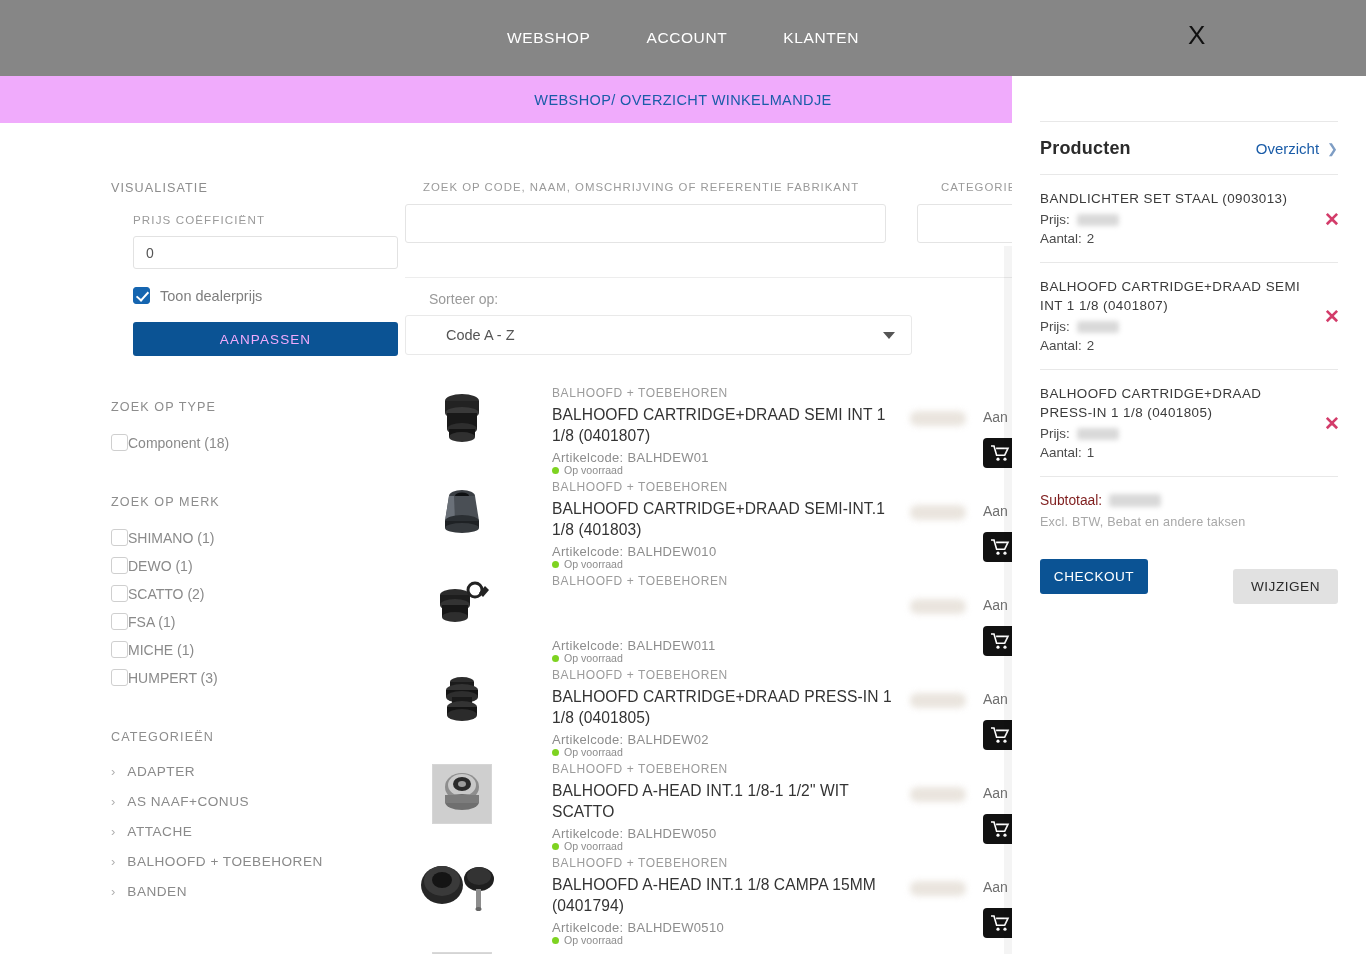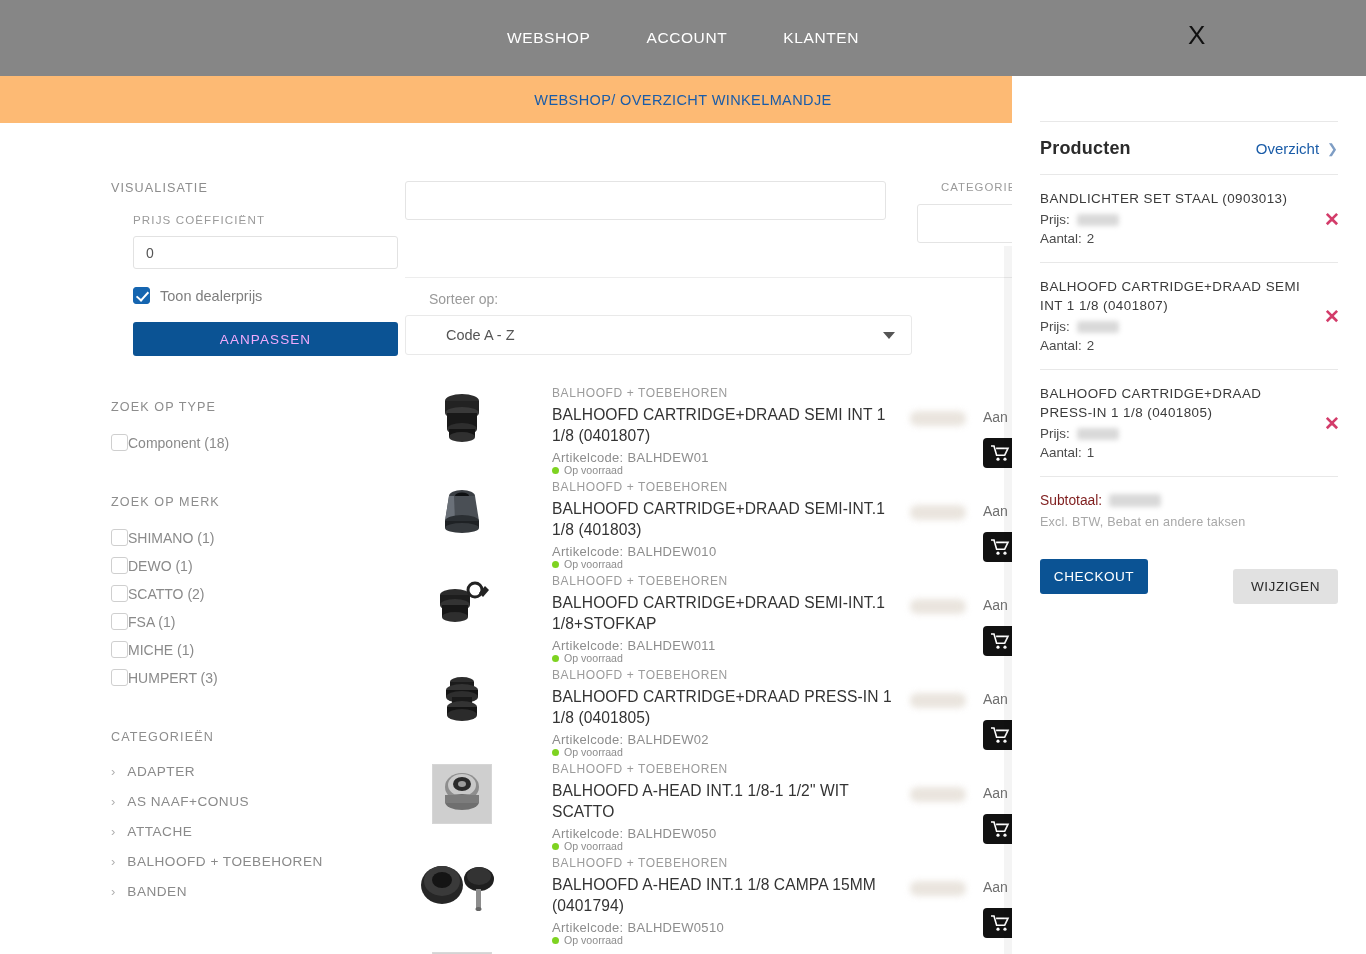--- a/index.html
+++ b/index.html
@@ -26,21 +26,21 @@
   }
   .close-x{
     position:absolute; left:1188px; top:22px;
     color:#111; font-size:26px; line-height:26px; font-weight:400;
     cursor:pointer; font-family:"Liberation Sans", sans-serif;
   }
 
   
   .crumbbar{
     position:absolute; left:0; top:76px; width:1366px; height:47px;
-    background:#fdba74; display:flex; align-items:center; justify-content:center;
+    background:#f0abfc; display:flex; align-items:center; justify-content:center;
     z-index:30;
   }
   .crumbbar .crumb{
     color:#1a5ca8; font-size:14.5px; letter-spacing:.4px; white-space:nowrap;
   }
 
   
   .page{
     position:absolute; left:0; top:123px; width:1366px; height:831px;
     background:#fff; overflow:hidden;
@@ -302,20 +302,21 @@
       <span class="chev">›</span>
       <span class="cat-label">BALHOOFD + TOEBEHOREN</span>
     </div>
     <div class="cat-row">
       <span class="chev">›</span>
       <span class="cat-label">BANDEN</span>
     </div>
   </aside>
 
   <section class="center">
+    <div class="srch-label">ZOEK OP CODE, NAAM, OMSCHRIJVING OF REFERENTIE FABRIKANT</div>
     <input class="srch-input" value="" style="">
 
     <div class="cat-col">
       <div class="srch-label">CATEGORIE</div>
       <input class="cat-input" value="" style="">
     </div>
 
     <div class="hr-line"></div>
 
     <div class="sortwrap">
@@ -400,21 +401,20 @@
             <ellipse cx="22" cy="18" rx="15" ry="6" fill="#2b2b2b"></ellipse>
             <rect x="7" y="18" width="30" height="10" fill="#1d1d1d"></rect>
             <ellipse cx="22" cy="28" rx="15" ry="6" fill="#333"></ellipse>
             <rect x="9" y="28" width="26" height="12" fill="#171717"></rect>
             <ellipse cx="22" cy="40" rx="13" ry="5" fill="#2e2e2e"></ellipse>
             <circle cx="42" cy="13" r="7" fill="none" stroke="#222" stroke-width="3"></circle>
             <path d="M46 16 L52 9 L56 13 L50 20 Z" fill="#222"></path>
           </svg>
         </div>
         <div class="pcat">BALHOOFD + TOEBEHOREN</div>
-        <div class="ptitle">BALHOOFD CARTRIDGE+DRAAD SEMI-INT.1 1/8+STOFKAP</div>
         <div class="pcode">
           <span>Artikelcode:</span>
           <span>BALHDEW011</span>
         </div>
         <div class="pstock">
           <span class="dot"></span>
           <span>Op voorraad</span>
         </div>
         <div class="pprice"></div>
         <div class="pqty">Aan</div>

